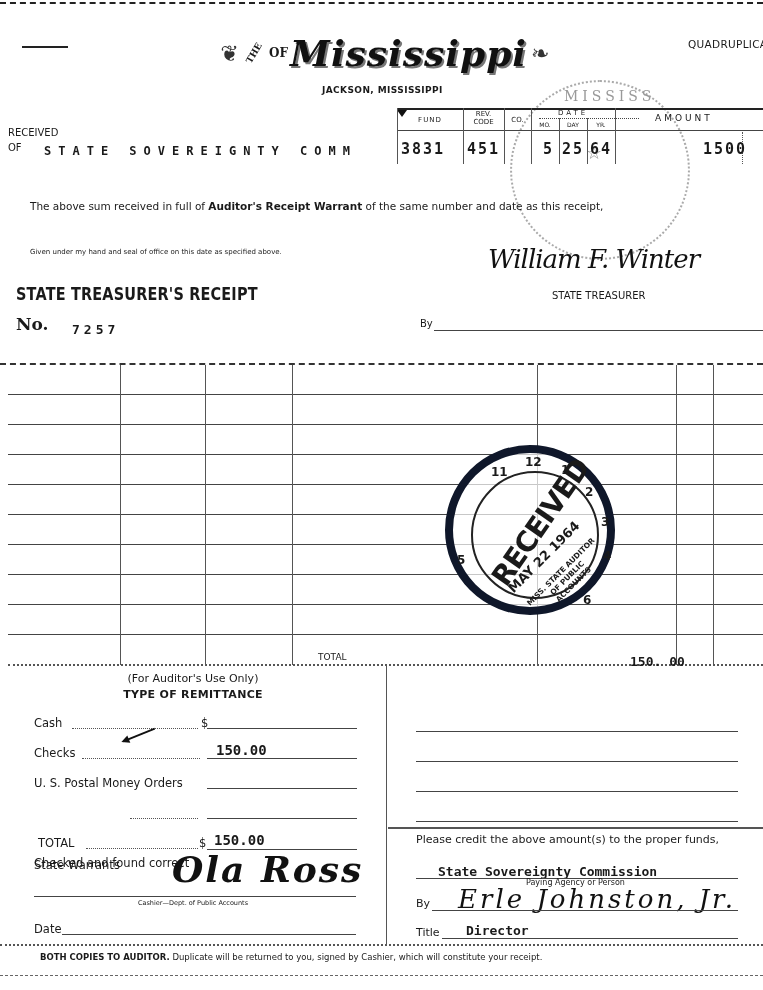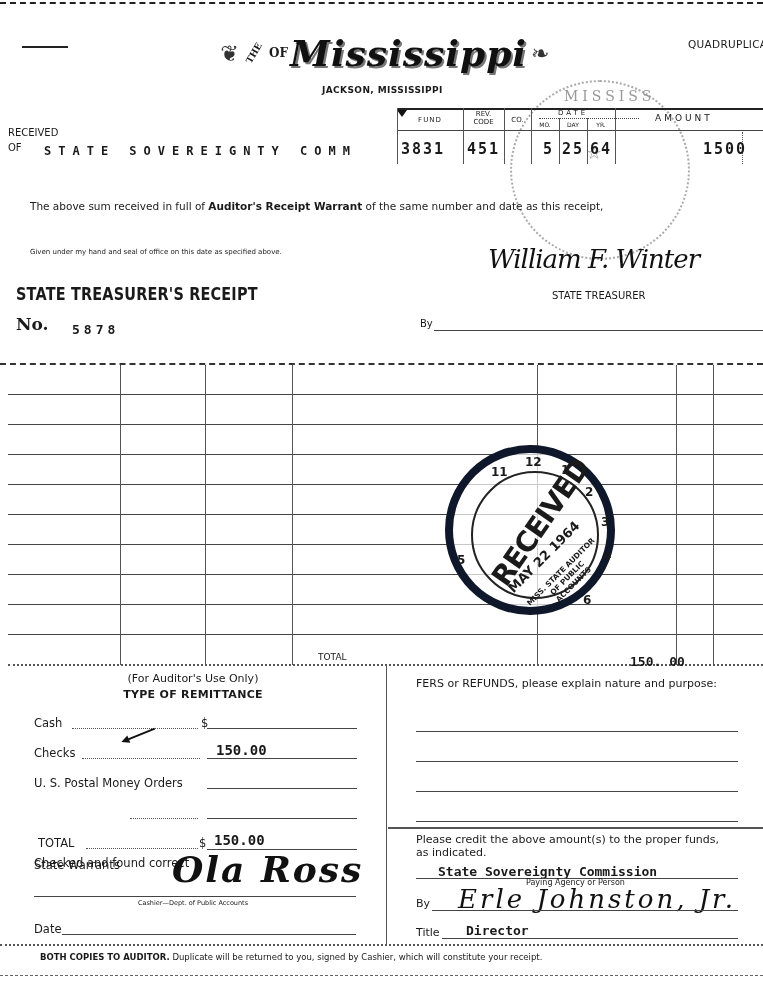--- a/index.html
+++ b/index.html
@@ -145,21 +145,21 @@
 <div class="abs stmt">
   <span>The above sum received in full of </span><b>Auditor's Receipt Warrant</b><span> of the same number and date as this receipt,</span>
 </div>
 <div class="abs given">Given under my hand and seal of office on this date as specified above.</div>
 
 <div class="abs sig-treas">William F. Winter</div>
 <div class="abs treas-title">STATE TREASURER</div>
 
 <div class="abs receipt-title">STATE TREASURER'S RECEIPT</div>
 <div class="abs no-lbl">No.</div>
-<div class="abs no-val">5878</div>
+<div class="abs no-val">7257</div>
 <div class="abs by-lbl">By</div>
 <div class="hline" style="left:434px; top:330px; width:329px;"></div>
 
 <div class="hline dash" style="left:0; top:363px; width:763px;"></div>
 <div>
   <div class="hline" style="left:8px; top:394px; width:755px;"></div>
   <div class="hline" style="left:8px; top:424px; width:755px;"></div>
   <div class="hline" style="left:8px; top:454px; width:755px;"></div>
   <div class="hline" style="left:8px; top:484px; width:755px;"></div>
   <div class="hline" style="left:8px; top:514px; width:755px;"></div>
@@ -228,31 +228,29 @@
 
 <div class="rem-row" style="top:856px;">Checked and found correct</div>
 <div class="abs sig-cashier">Ola Ross</div>
 <div class="hline" style="left:34px; top:896px; width:322px;"></div>
 <div class="abs cashier-cap">Cashier—Dept. of Public Accounts</div>
 
 <div class="abs date-lbl">Date</div>
 <div class="hline" style="left:62px; top:934px; width:294px;"></div>
 
 <div class="abs transfers">
-  <div>FERS or REFUNDS, please explain nature and purpose:</div>
 </div>
 <div class="hline" style="left:416px; top:731px; width:322px;"></div>
 <div class="hline" style="left:416px; top:761px; width:322px;"></div>
 <div class="hline" style="left:416px; top:791px; width:322px;"></div>
 <div class="hline" style="left:416px; top:821px; width:322px;"></div>
 <div class="hline" style="left:388px; top:827px; width:375px; border-top:2px solid #555;"></div>
 
 <div class="abs credit">
   <div>Please credit the above amount(s) to the proper funds,</div>
-  <div>as indicated.</div>
 </div>
 <div class="abs agency-val">State Sovereignty Commission</div>
 <div class="hline" style="left:416px; top:878px; width:322px;"></div>
 <div class="abs agency-cap">Paying Agency or Person</div>
 <div class="abs by2">By</div>
 <div class="abs sig-director">Erle Johnston, Jr.</div>
 <div class="hline" style="left:432px; top:910px; width:306px;"></div>
 <div class="abs title-lbl">Title</div>
 <div class="abs title-val">Director</div>
 <div class="hline" style="left:442px; top:938px; width:296px;"></div>

